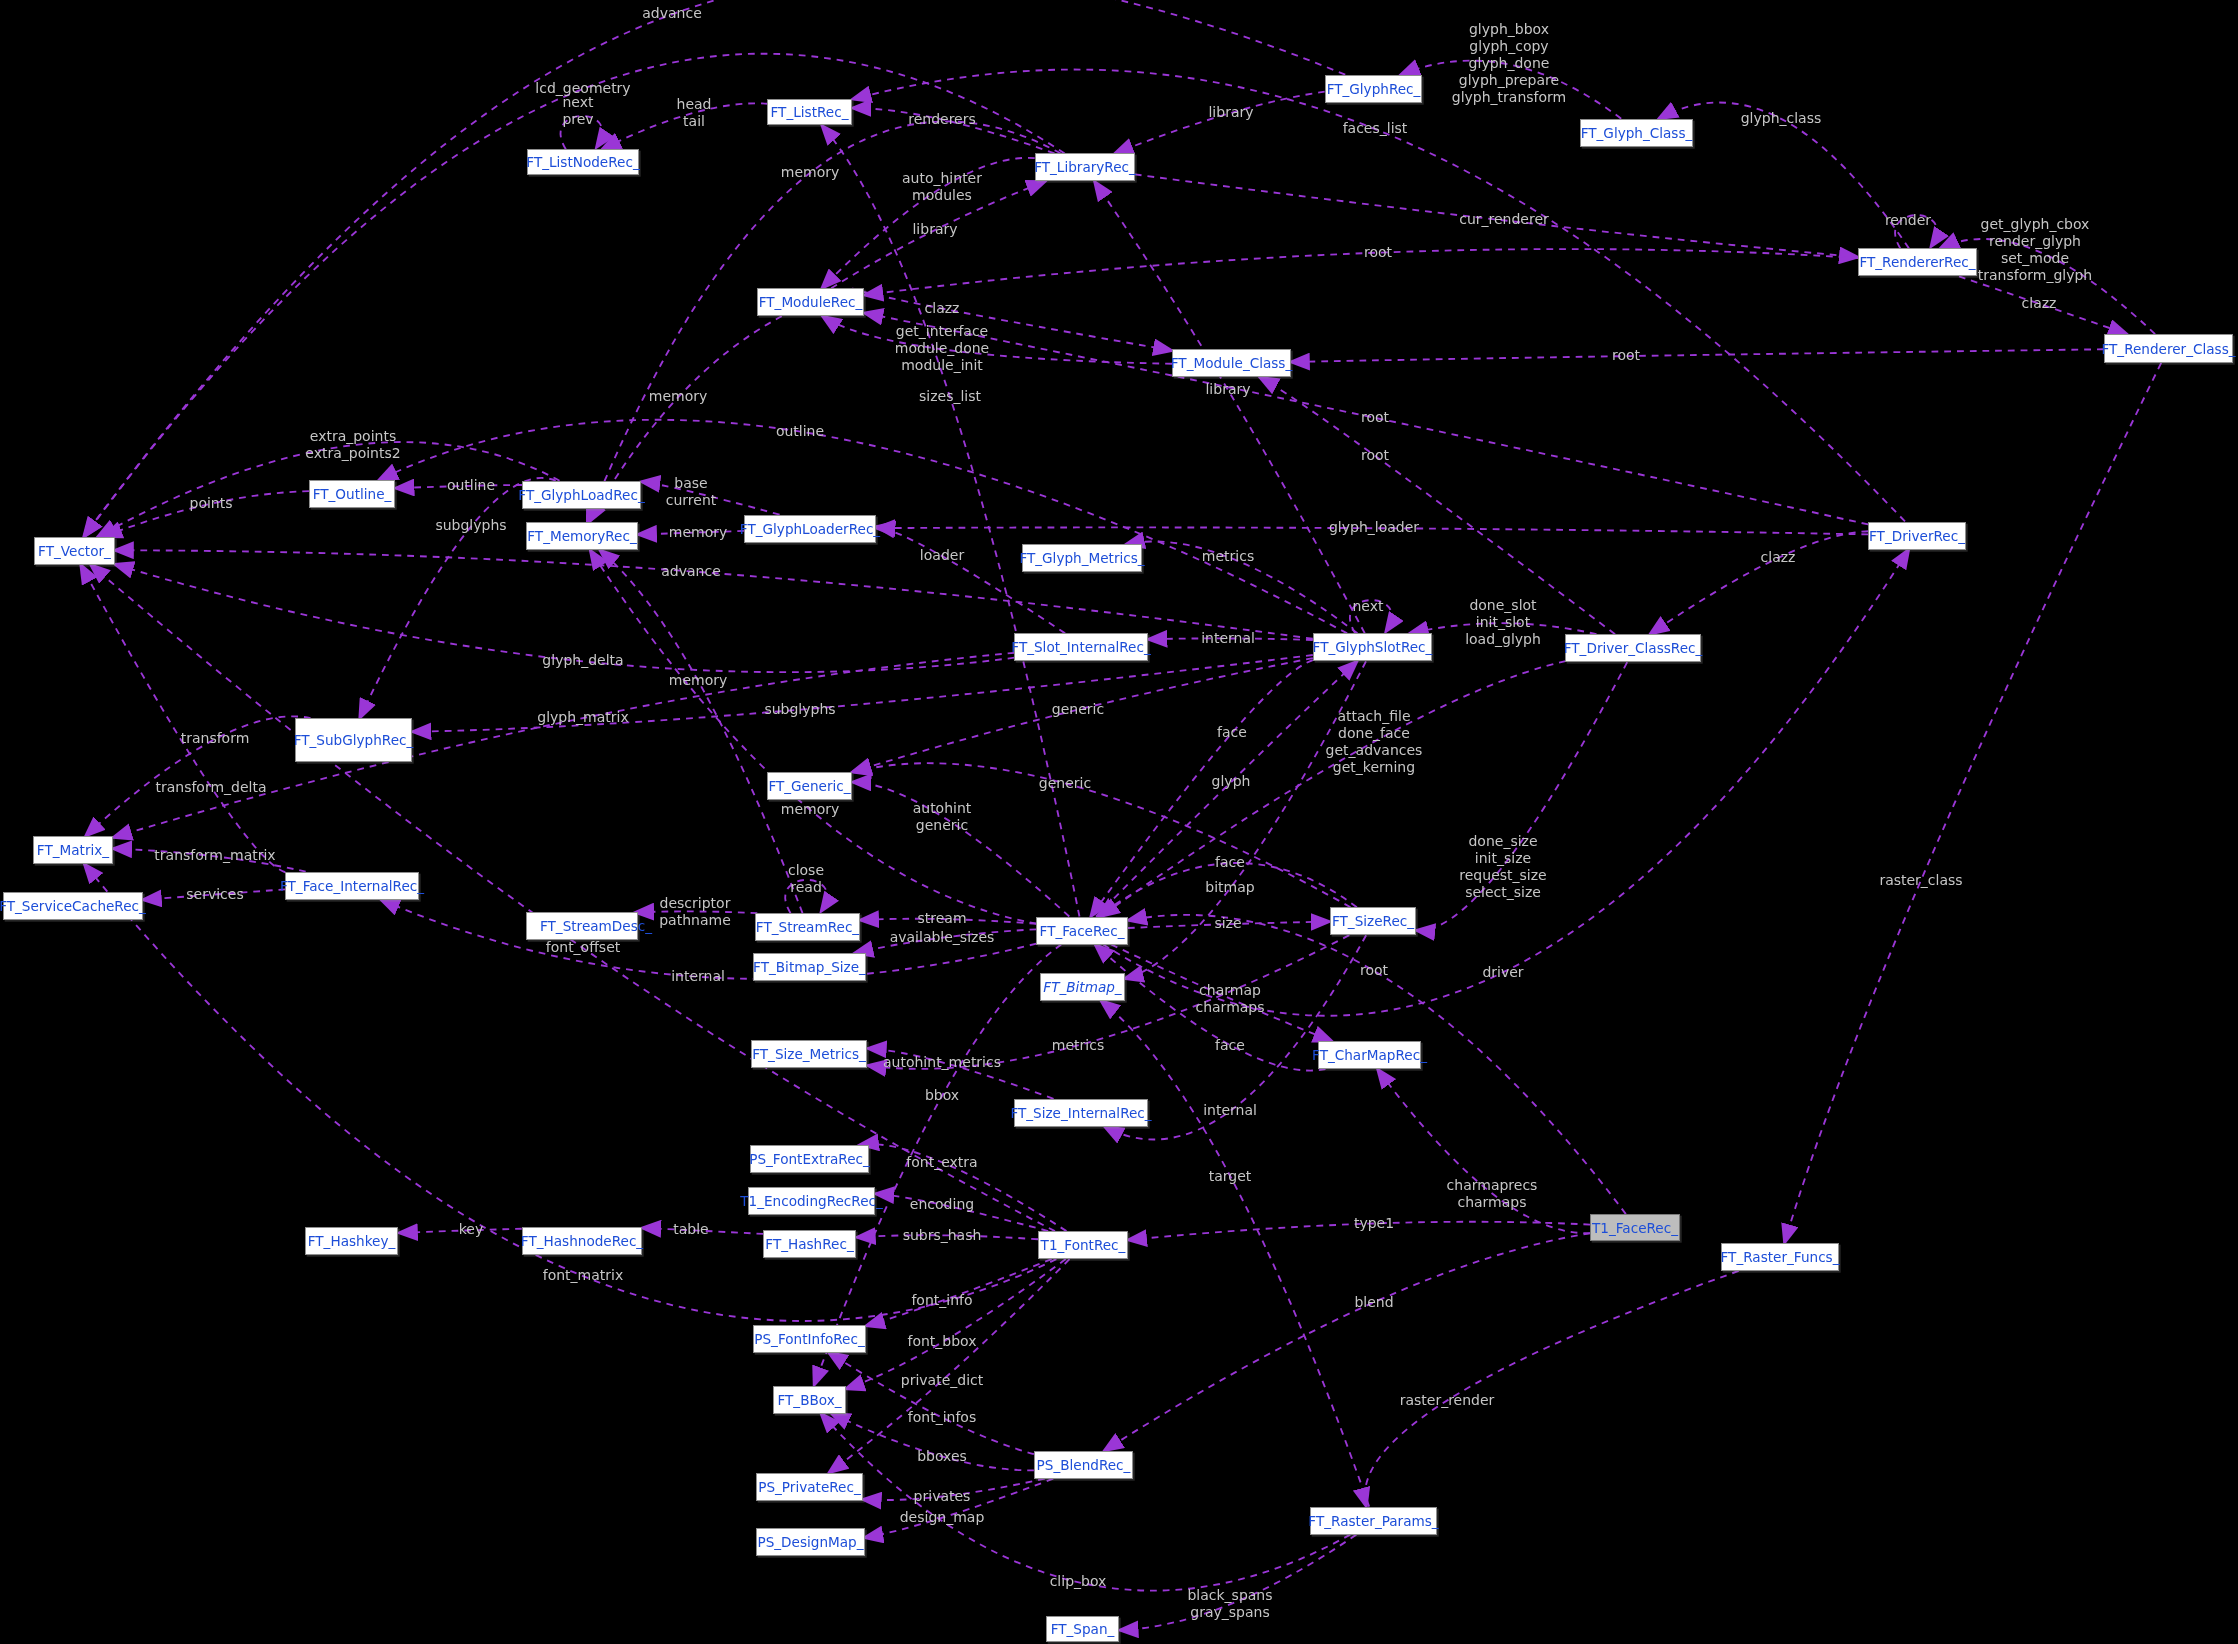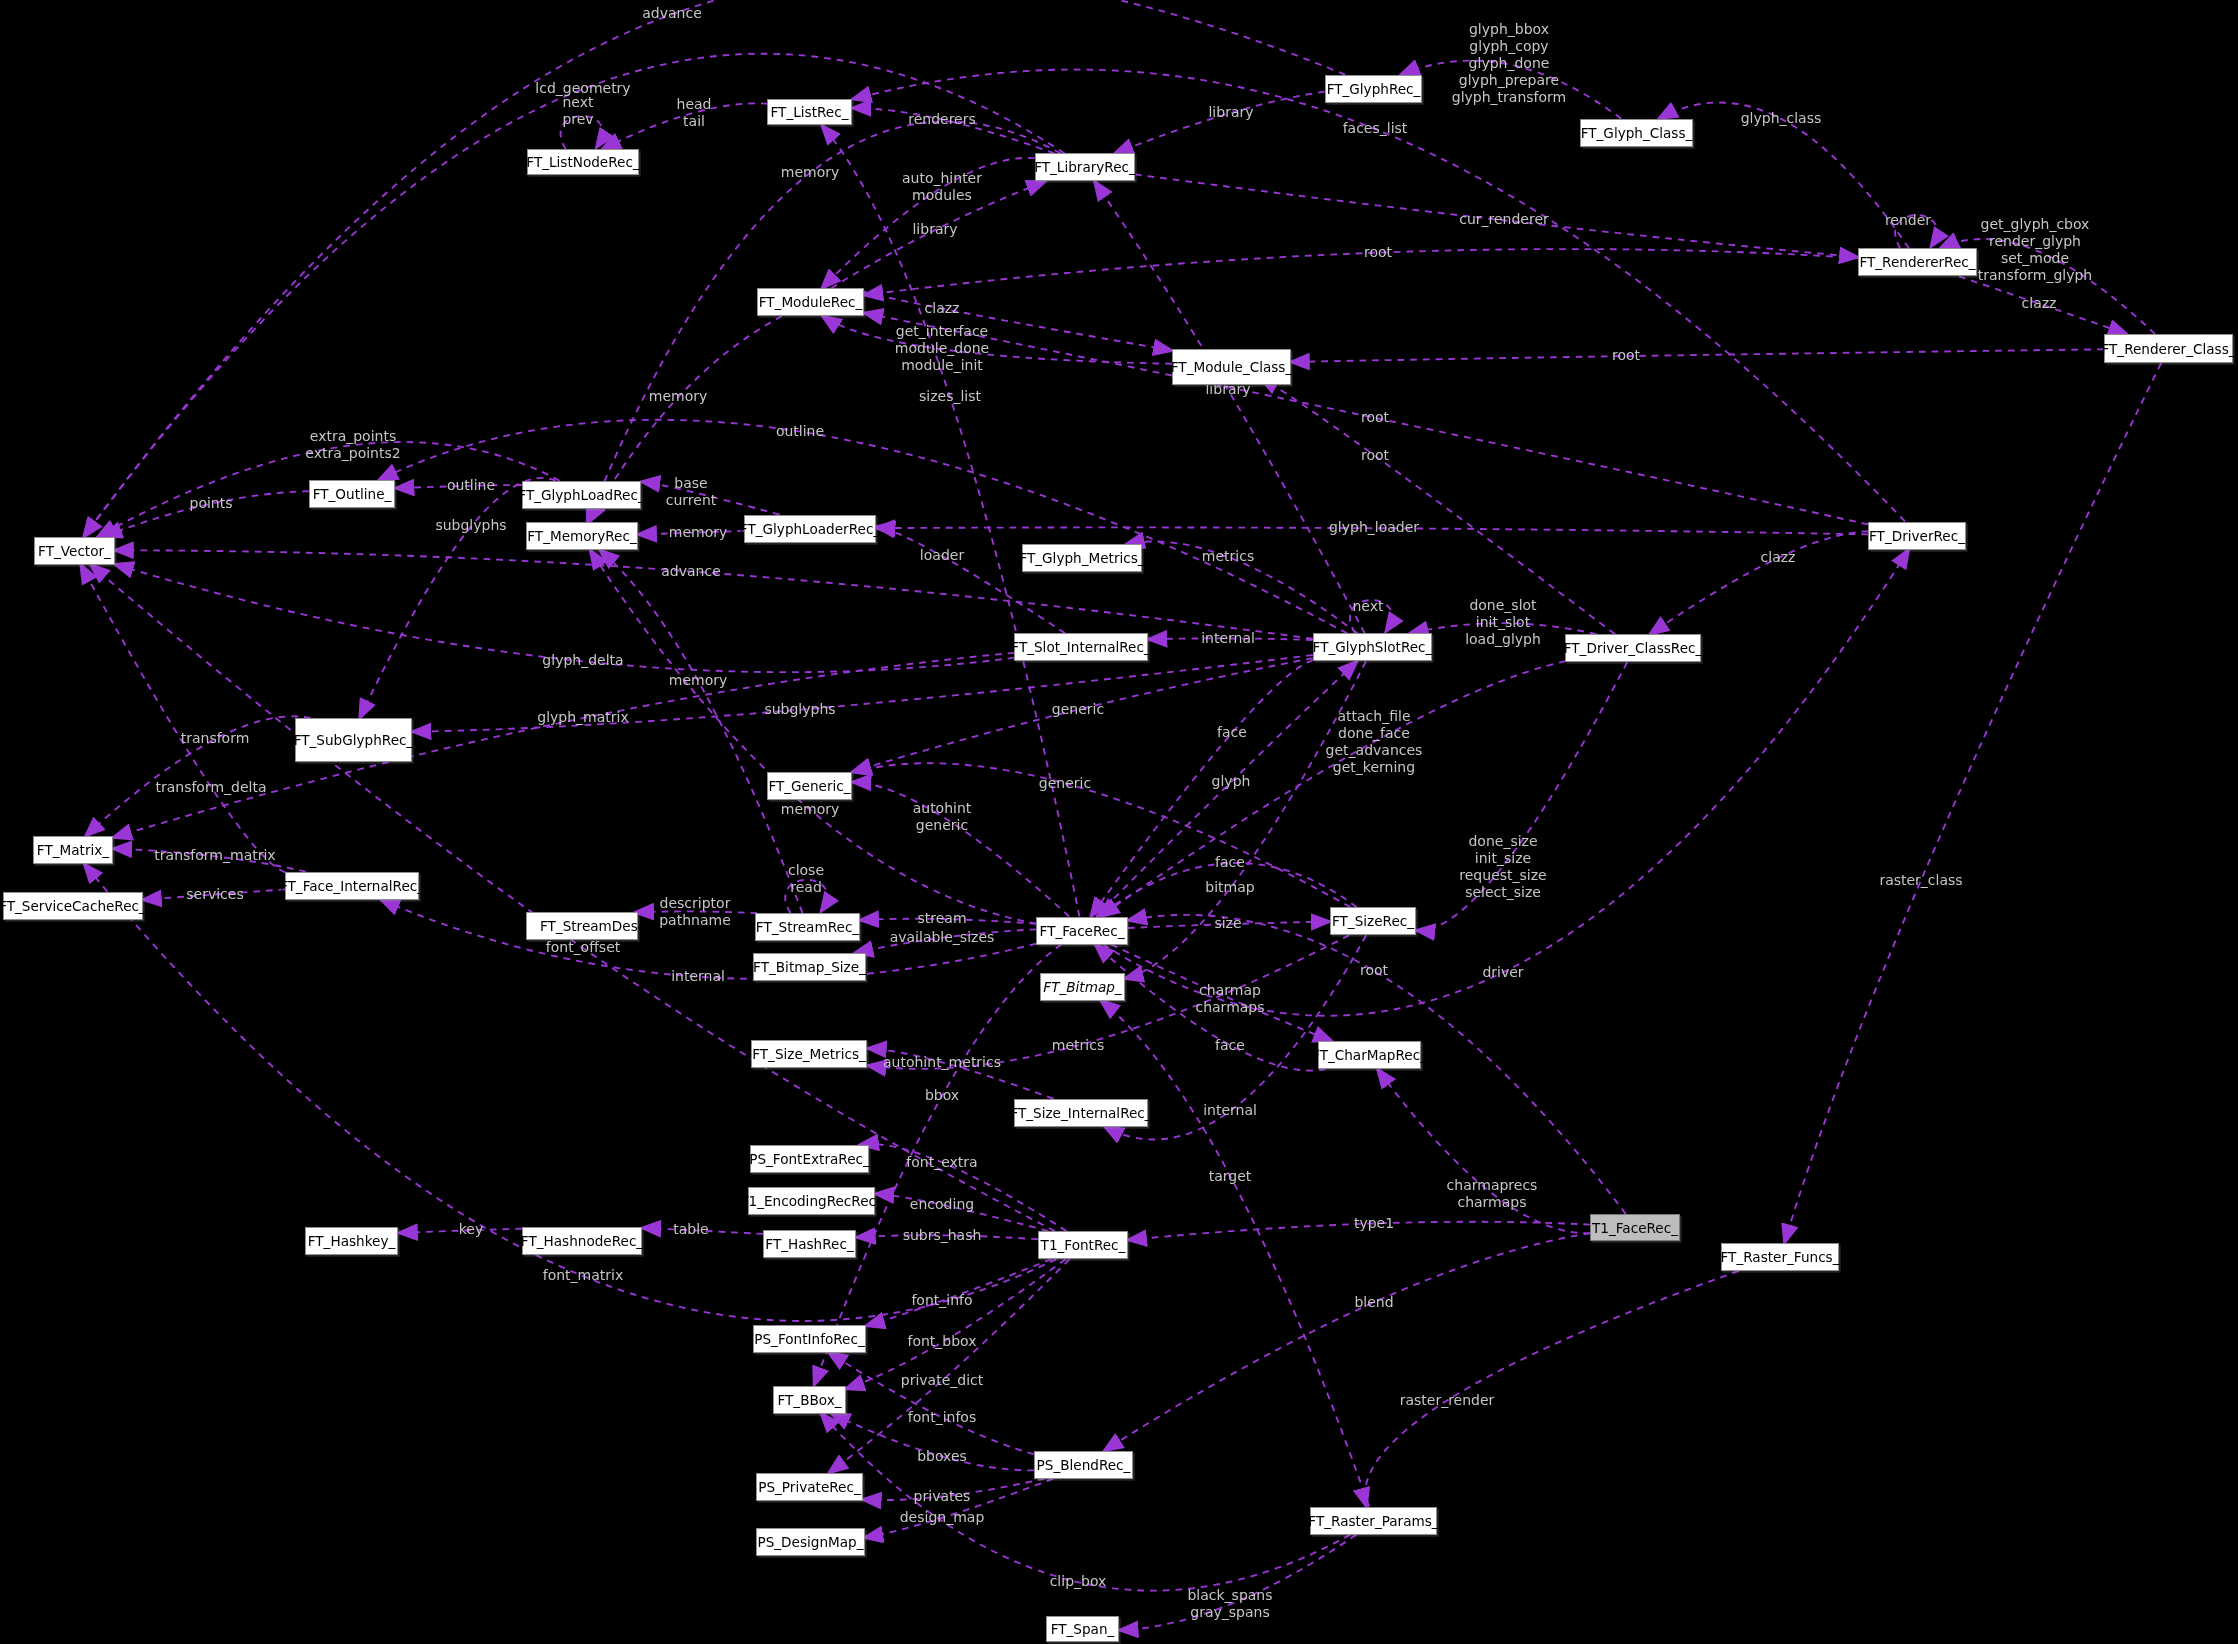--- a/index.html
+++ b/index.html
@@ -1,20 +1,20 @@
 <!DOCTYPE html>
 <html style="font-size:13.6px"><head>
 <meta charset="utf-8">
 <style>
   html,body{margin:0;padding:0;background:#000;}
   #canvas{position:relative;background:#000;overflow:hidden;font-family:"DejaVu Sans","Liberation Sans",sans-serif;}
   #edge-layer{position:absolute;left:0;top:0;}
   .node{position:absolute;display:flex;align-items:center;justify-content:center;
         background:#ffffff;border:0.8px solid #8f8f8f;box-sizing:border-box;
-        color:#000000;font-size:13.6px;white-space:nowrap;cursor:pointer;
+        color:#1d4ed8;font-size:13.6px;white-space:nowrap;cursor:pointer;
         box-shadow:1.7px 1.7px 0 rgba(150,150,150,0.25);}
   .node.hl{background:#bdbdbd;border-color:#7a7a7a;}
   .edge-label{position:absolute;transform:translate(-50%,-50%);color:#c6c6c6;
         font-size:14px;line-height:1.22;text-align:center;white-space:pre;pointer-events:none;}
   .edge-path{fill:none;stroke-dasharray:8 7;stroke-width:2.2px;}
 </style>
 </head>
 <body>
 
 <div id="canvas" style="width: 2239px; height: 1644px; background: rgb(0, 0, 0);">
@@ -247,21 +247,21 @@
     <div class="node" style="left: 526px; top: 522px; width: 112px; height: 28px;">FT_MemoryRec_</div>
     <div class="node" style="left: 744px; top: 515px; width: 132px; height: 28px;">FT_GlyphLoaderRec_</div>
     <div class="node" style="left: 527px; top: 149px; width: 112px; height: 26px;">FT_ListNodeRec_</div>
     <div class="node" style="left: 767px; top: 99px; width: 85px; height: 26px;">FT_ListRec_</div>
     <div class="node" style="left: 1035px; top: 153px; width: 100px; height: 28px;">FT_LibraryRec_</div>
     <div class="node" style="left: 1325px; top: 75px; width: 97px; height: 28px;">FT_GlyphRec_</div>
     <div class="node" style="left: 1580px; top: 119px; width: 113px; height: 28px;">FT_Glyph_Class_</div>
     <div class="node" style="left: 1858px; top: 248px; width: 119px; height: 28px;">FT_RendererRec_</div>
     <div class="node" style="left: 2104px; top: 334px; width: 129px; height: 29px;">FT_Renderer_Class_</div>
     <div class="node" style="left: 757px; top: 288px; width: 107px; height: 28px;">FT_ModuleRec_</div>
-    <div class="node" style="left: 1172px; top: 349px; width: 119px; height: 36px;">FT_Module_Class_</div>
+    <div class="node" style="left: 1172px; top: 349px; width: 119px; height: 28px;">FT_Module_Class_</div>
     <div class="node" style="left: 1868px; top: 522px; width: 98px; height: 28px;">FT_DriverRec_</div>
     <div class="node" style="left: 1022px; top: 544px; width: 120px; height: 28px;">FT_Glyph_Metrics_</div>
     <div class="node" style="left: 1014px; top: 633px; width: 134px; height: 28px;">FT_Slot_InternalRec_</div>
     <div class="node" style="left: 1313px; top: 633px; width: 119px; height: 28px;">FT_GlyphSlotRec_</div>
     <div class="node" style="left: 1565px; top: 634px; width: 136px; height: 28px;">FT_Driver_ClassRec_</div>
     <div class="node" style="left: 295px; top: 718px; width: 117px; height: 44px;">FT_SubGlyphRec_</div>
     <div class="node" style="left: 767px; top: 772px; width: 85px; height: 28px;">FT_Generic_</div>
     <div class="node" style="left: 33px; top: 836px; width: 80px; height: 28px;">FT_Matrix_</div>
     <div class="node" style="left: 285px; top: 872px; width: 134px; height: 28px;">FT_Face_InternalRec_</div>
     <div class="node" style="left: 2.5px; top: 892px; width: 140px; height: 28px;">FT_ServiceCacheRec_</div>

